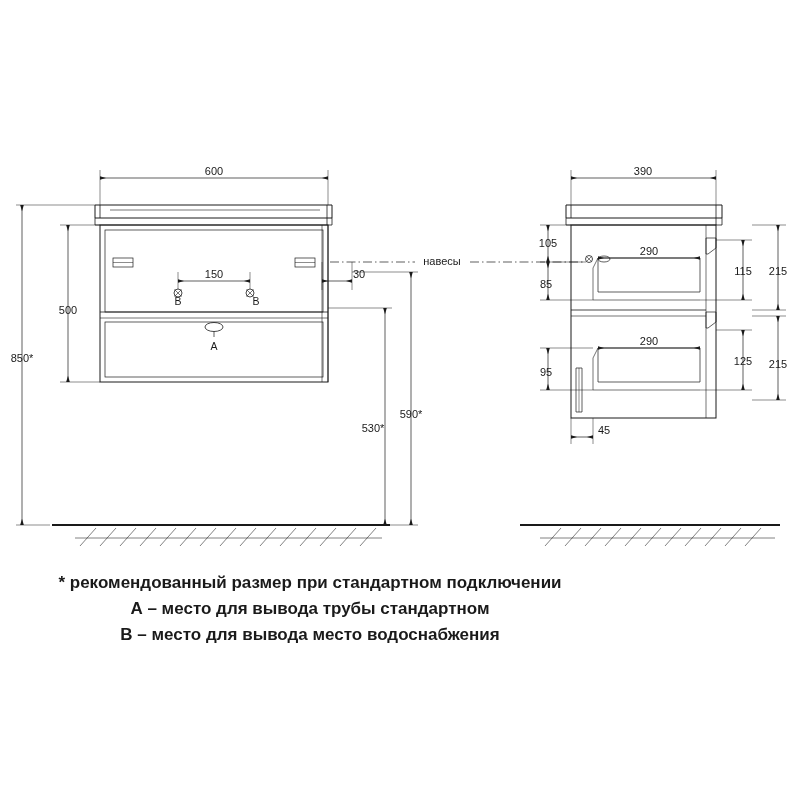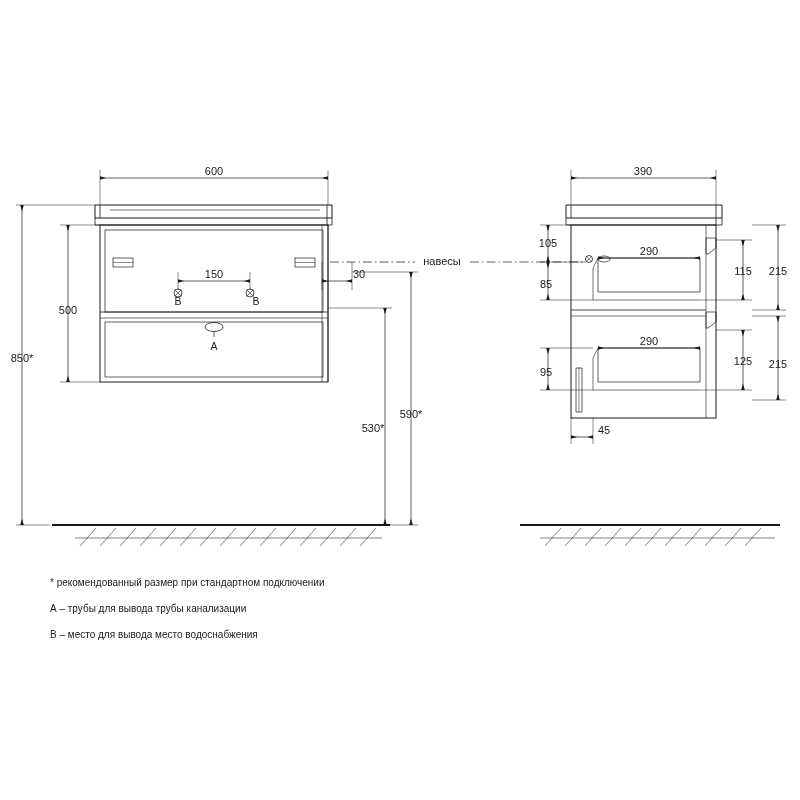--- a/index.html
+++ b/index.html
@@ -11,39 +11,41 @@
     width: 800px;
     height: 800px;
     font-family: "Liberation Sans", sans-serif;
     color: #1a1a1a;
     overflow: hidden;
   }
   #stage {
     position: relative;
     width: 800px;
     height: 799px;
+    text-align: center;
   }
   svg.drawing {
     position: absolute;
     left: 0;
     top: 0;
     width: 800px;
     height: 800px;
   }
   .legend {
     position: absolute;
     left: 50px;
     top: 570px;
     width: 520px;
   }
   .legend-line {
-    font-size: 10px;
+    font-size: 17px;
     line-height: 26px;
     color: #1a1a1a;
     white-space: nowrap;
+    font-weight: bold;
   }
   text {
     font-family: "Liberation Sans", sans-serif;
     font-size: 11px;
     fill: #1a1a1a;
   }
   .dim-label { font-size: 11px; }
   .small-label { font-size: 10.5px; }
 </style>
 </head>
@@ -270,17 +272,17 @@
     <g>
       <text class="dim-label" x="442" y="265" text-anchor="middle">навесы</text>
       <text class="small-label" x="178" y="305" text-anchor="middle">B</text>
       <text class="small-label" x="256" y="305" text-anchor="middle">B</text>
       <text class="small-label" x="214" y="350" text-anchor="middle">A</text>
     </g>
   </svg>
 
   <div class="legend">
     <div class="legend-line">* рекомендованный размер при стандартном подключении</div>
-    <div class="legend-line">А – трубы для вывода трубы канализации</div>
+    <div class="legend-line">А – место для вывода трубы стандартном</div>
     <div class="legend-line">В – место для вывода место водоснабжения</div>
   </div>
 
 </div>
 
 </body></html>

